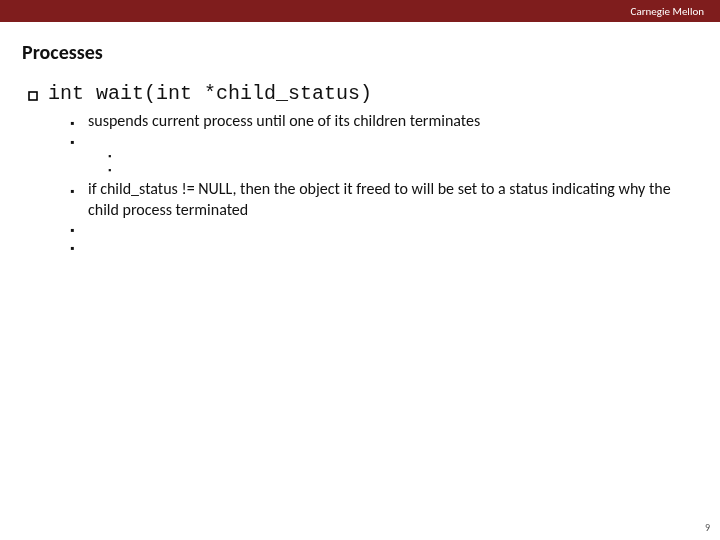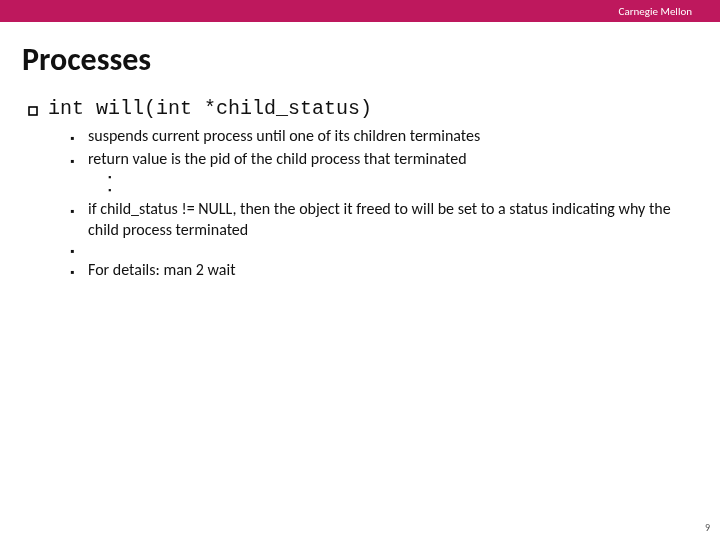--- a/index.html
+++ b/index.html
@@ -5,33 +5,33 @@
   * { margin: 0; padding: 0; box-sizing: border-box; }
   html, body { width: 720px; height: 540px; }
   body {
     font-family: Calibri, "Segoe UI", Arial, sans-serif;
     background: #fff;
     position: relative;
   }
   .header-bar {
     width: 100%;
     height: 22px;
-    background: #be185d;
+    background: #7f1d1d;
     display: flex;
     justify-content: flex-end;
     align-items: center;
-    padding-right: 28px;
+    padding-right: 16px;
   }
   .header-bar span {
     color: #fff;
     font-size: 11px;
     font-weight: 500;
   }
   .title {
-    font-size: 32px;
+    font-size: 20px;
     font-weight: 700;
     color: #111;
     margin: 18px 0 18px 22px;
   }
   .content {
     margin-left: 28px;
     margin-right: 28px;
   }
   .l1 {
     display: flex;
@@ -113,33 +113,32 @@
 
 <div class="title">Processes</div>
 
 <div class="content">
   <div class="l1">
     <span class="l1-bullet">
       <svg viewBox="0 0 10 10">
           <rect x="1" y="1" width="8" height="8" fill="none" stroke="#000" stroke-width="1.6"></rect>
         </svg>
     </span>
-    <span class="code">int will(int *child_status)</span>
+    <span class="code">int wait(int *child_status)</span>
   </div>
 
   <div class="l2-list">
 
     <div class="l2">
       <span class="l2-bullet">▪</span>
       <span>suspends current process until one of its children terminates</span>
     </div>
 
     <div class="l2">
       <span class="l2-bullet">▪</span>
-      <span>return value is the pid of the child process that terminated</span>
     </div>
     <div class="l3-list">
       <div class="l3">
         <span class="l3-bullet">▪</span>
       </div>
       <div class="l3">
         <span class="l3-bullet">▪</span>
       </div>
     </div>
 
@@ -147,19 +146,18 @@
       <span class="l2-bullet">▪</span>
       <span>if child_status != NULL, then the object it freed to will be set to  a status indicating why the child process terminated</span>
     </div>
 
     <div class="l2">
       <span class="l2-bullet">▪</span>
     </div>
 
     <div class="l2">
       <span class="l2-bullet">▪</span>
-      <span>For details: man 2 wait</span>
     </div>
 
   </div>
 </div>
 
 <div class="page-num">9</div>
 
 </body></html>

